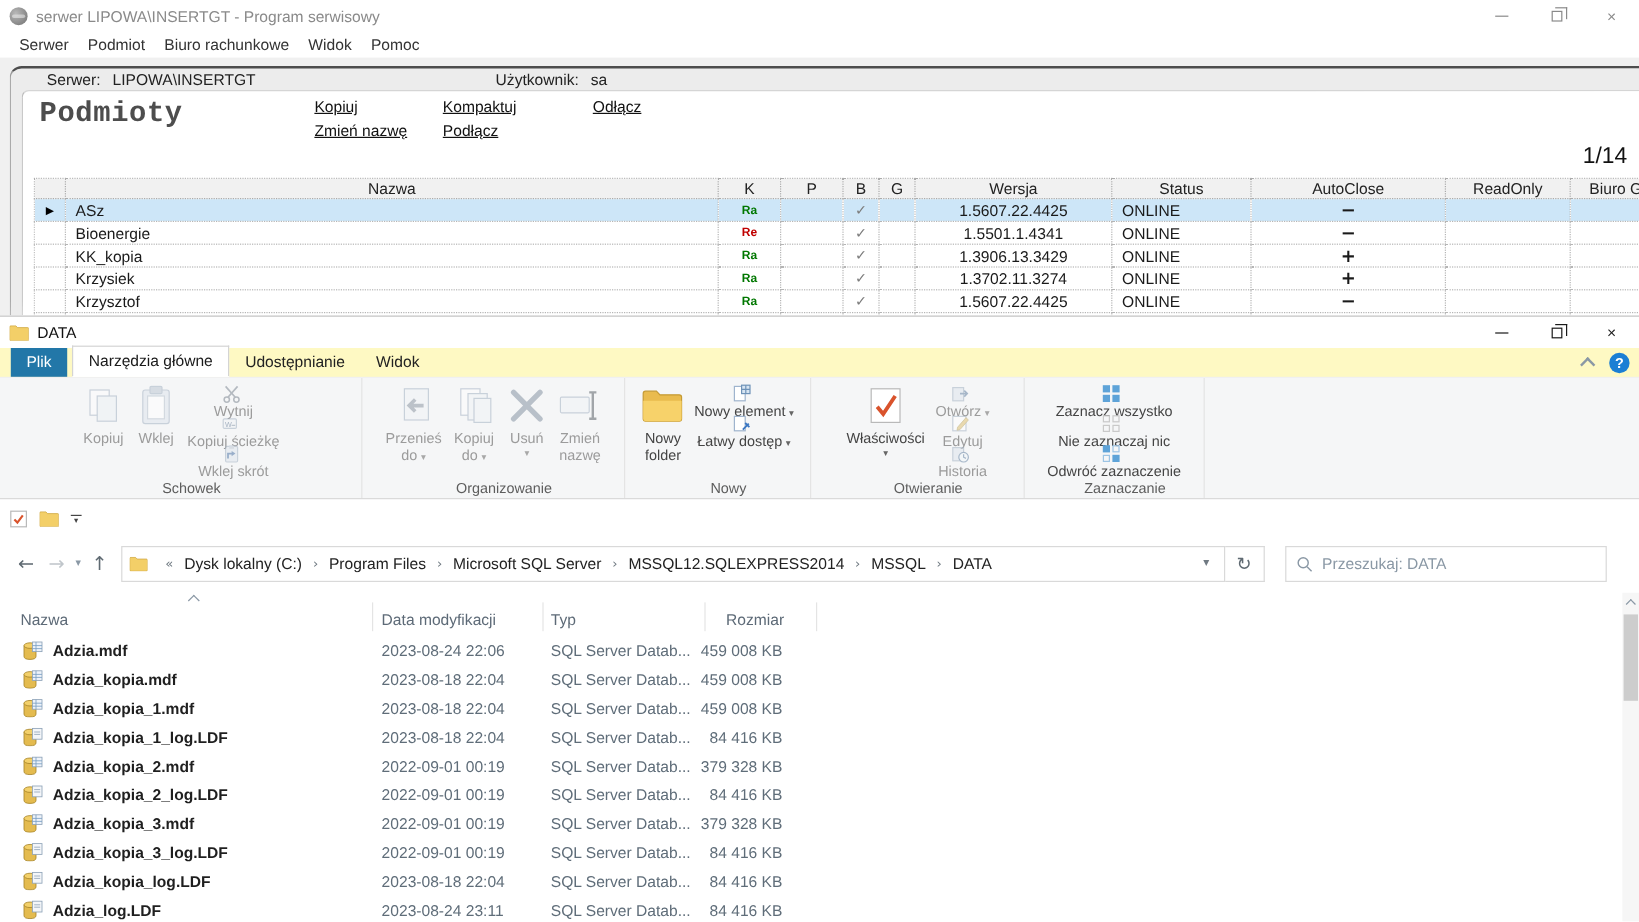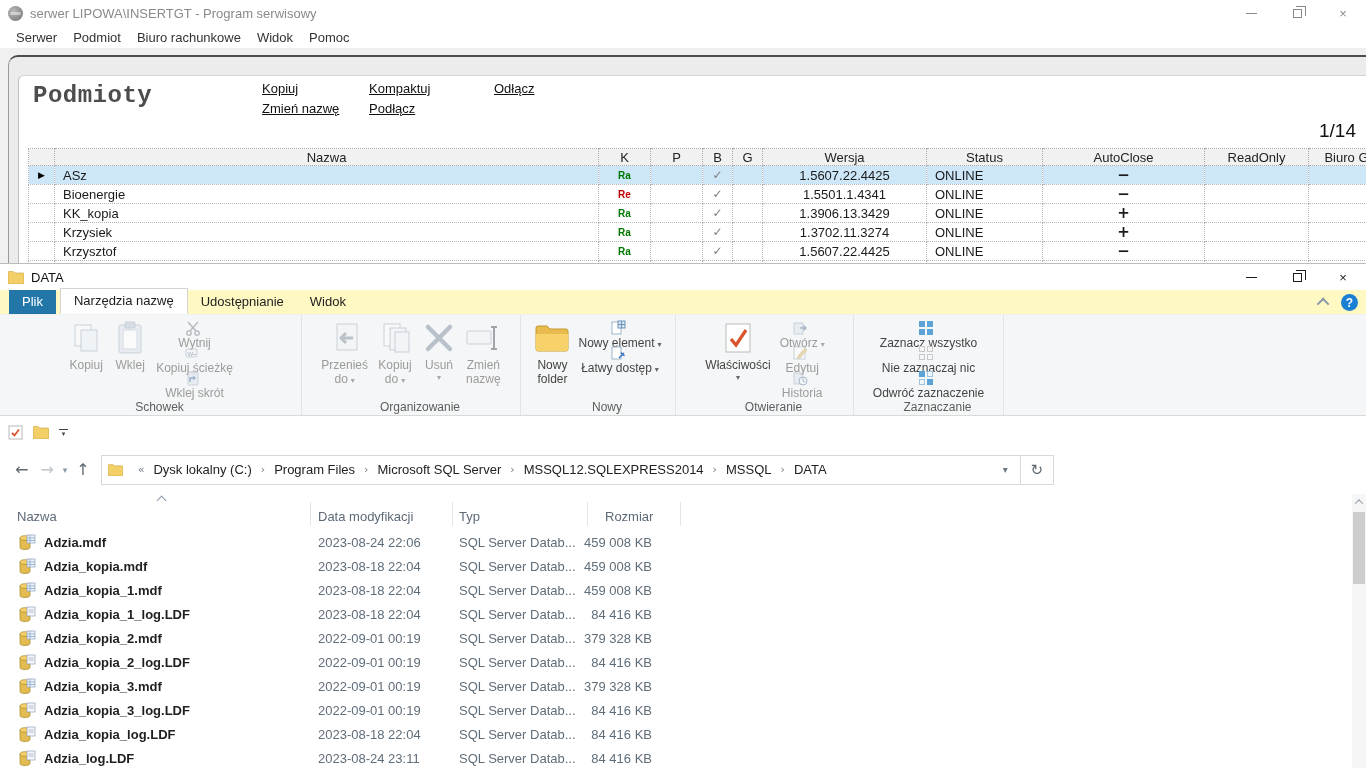--- a/index.html
+++ b/index.html
@@ -139,20 +139,26 @@
     </div>
     <div class="svc-menubar" id="svc-menu">
         <span class="svc-menu-item">Serwer</span>
         <span class="svc-menu-item">Podmiot</span>
         <span class="svc-menu-item">Biuro rachunkowe</span>
         <span class="svc-menu-item">Widok</span>
         <span class="svc-menu-item">Pomoc</span>
       </div>
     <div class="svc-client">
       <div class="svc-panel">
+        <div class="svc-serverband">
+          <span class="lbl">Serwer:</span>
+          <span class="val">LIPOWA\INSERTGT</span>
+          <span class="lbl2">Użytkownik:</span>
+          <span class="val">sa</span>
+        </div>
         <div class="svc-content">
           <div class="svc-heading">Podmioty</div>
           <div class="svc-actions" id="svc-actions">
               <div class="svc-act-col c1">
                 <span class="svc-link">Kopiuj</span>
                 <span class="svc-link">Zmień nazwę</span>
               </div>
               <div class="svc-act-col c2">
                 <span class="svc-link">Kompaktuj</span>
                 <span class="svc-link">Podłącz</span>
@@ -292,21 +298,21 @@
             <span class="bar"></span>
           </div>
         <div class="win-btn">
             <span class="restore"></span>
           </div>
         <div class="win-btn">×</div>
       </div>
     </div>
     <div class="exp-tabs" id="exp-tabs">
         <span class="exp-tab file" style="background: rgb(34, 119, 168);">Plik</span>
-        <span class="exp-tab active">Narzędzia nazwę</span>
+        <span class="exp-tab active">Narzędzia główne</span>
         <span class="exp-tab">Udostępnianie</span>
         <span class="exp-tab">Widok</span>
       </div>
     <div class="exp-tabs-right">
       <span class="chev-up"></span>
       <span class="help-circle">?</span>
     </div>
     <div class="exp-ribbon" id="exp-ribbon">
         <div class="rb-group" style="width: 302px;">
           <div class="rb-body">
@@ -613,20 +619,29 @@
             <span class="crumb-sep">›</span>
             <span class="crumb">MSSQL12.SQLEXPRESS2014</span>
             <span class="crumb-sep">›</span>
             <span class="crumb">MSSQL</span>
             <span class="crumb-sep">›</span>
             <span class="crumb">DATA</span>
           </span>
         <span class="addr-caret">▾</span>
       </div>
       <div class="refresh-box">↻</div>
+      <div class="search-box">
+        <span>
+          <svg width="14" height="14" viewBox="0 0 14 14">
+              <circle cx="6" cy="6" r="4.2" fill="none" stroke="#8a98a5" stroke-width="1.2"></circle>
+              <line x1="9.2" y1="9.2" x2="13" y2="13" stroke="#8a98a5" stroke-width="1.2"></line>
+            </svg>
+        </span>
+        <input id="search-input" placeholder="Przeszukaj: DATA" style="">
+      </div>
     </div>
     <div class="exp-listheader" id="exp-listheader">
         <span class="lh-col" style="left: 17px;">Nazwa</span>
         <span class="lh-sort" style="left: 158px;"></span>
         <span class="lh-div" style="left: 310px;"></span>
         <span class="lh-col" style="left: 318px;">Data modyfikacji</span>
         <span class="lh-div" style="left: 452px;"></span>
         <span class="lh-col" style="left: 459px;">Typ</span>
         <span class="lh-div" style="left: 587px;"></span>
         <span class="lh-col" style="left: 605px;">Rozmiar</span>

